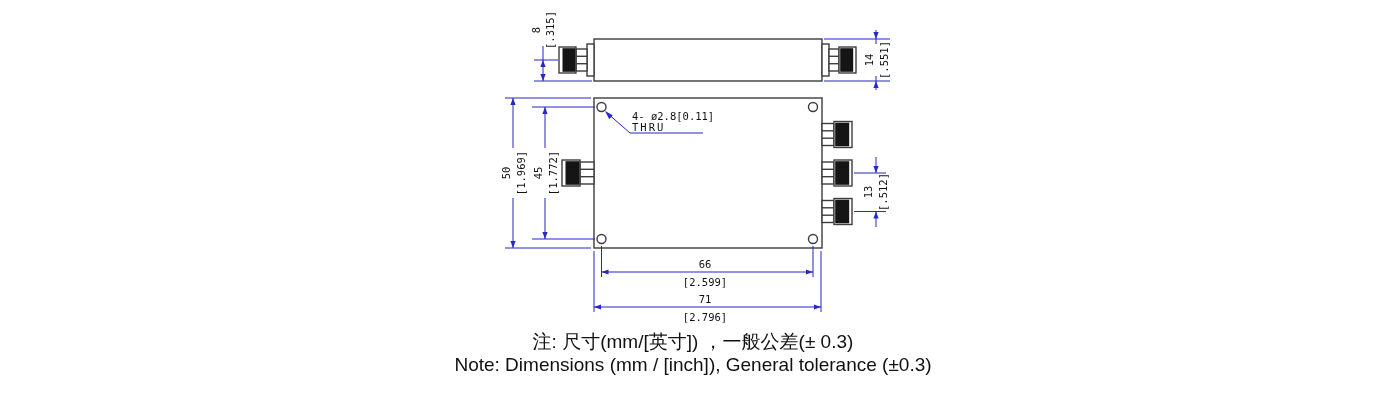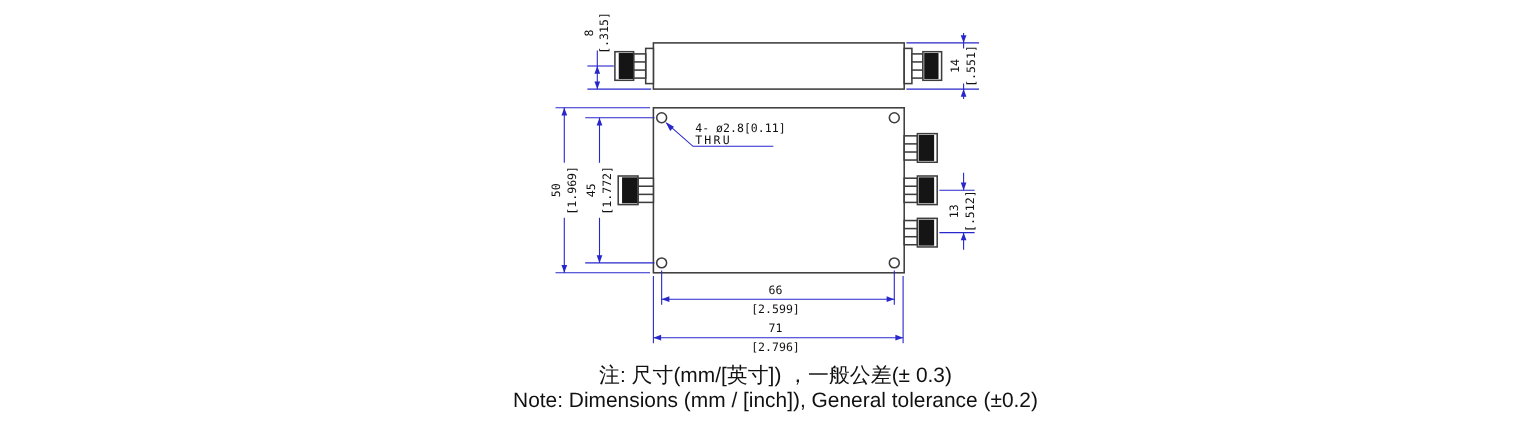--- a/index.html
+++ b/index.html
@@ -25,21 +25,21 @@
   .bf{fill:var(--dim);stroke:none;}
   
   .dt{
     font-family:"DejaVu Sans Mono","Liberation Mono",monospace;
     font-size:10.5px;fill:var(--ink);
   }
   .mid{text-anchor:middle;dominant-baseline:central;}
   .thru{letter-spacing:2px;}
   
   .notes{
-    position:absolute;left:12px;top:330px;width:1386px;
+    position:absolute;left:0;top:330px;width:1386px;
     text-align:center;color:var(--ink);
   }
   .note-line{font-size:19px;line-height:23px;}
 </style>
 </head>
 <body>
 
 <svg class="stage" width="1400" height="400" viewBox="0 0 1400 400">
 
   <g>
@@ -178,14 +178,14 @@
     <line class="bl" x1="594" y1="307" x2="821" y2="307"></line>
     <polygon class="bf" points="594,307 601,304.4 601,309.6"></polygon>
     <polygon class="bf" points="821,307 814,304.4 814,309.6"></polygon>
     <text class="dt mid" x="705" y="299">71</text>
     <text class="dt mid" x="705" y="316.5">[2.796]</text>
   </g>
 </svg>
 
 <div class="notes">
   <div class="note-line">注: 尺寸(mm/[英寸]) ，一般公差(± 0.3)</div>
-  <div class="note-line">Note: Dimensions (mm / [inch]), General tolerance (±0.2)</div>
+  <div class="note-line">Note: Dimensions (mm / [inch]), General tolerance (±0.3)</div>
 </div>
 
 </body></html>

